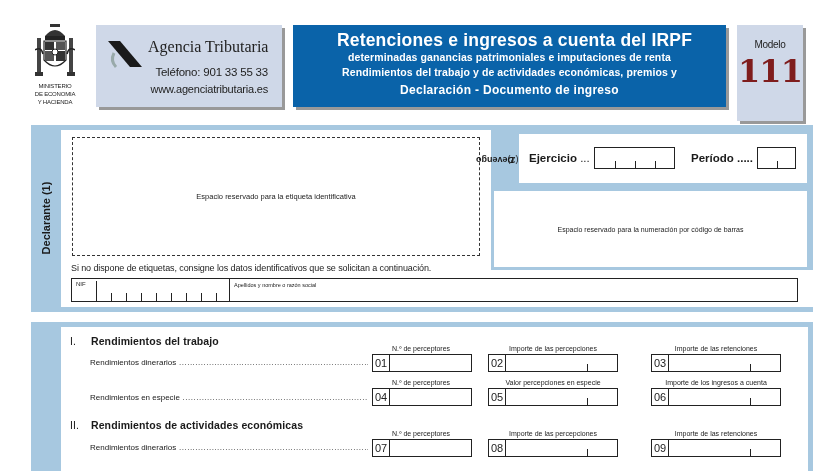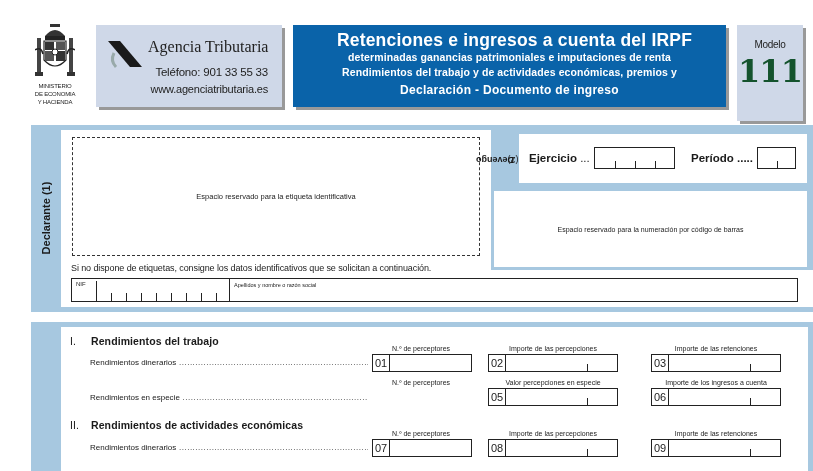--- a/index.html
+++ b/index.html
@@ -17,21 +17,21 @@
   .agency-phone { position: absolute; right: 14px; top: 41px; font-size: 11.5px; color: #222; letter-spacing: -0.2px; }
   .agency-web { position: absolute; right: 14px; top: 58px; font-size: 11px; color: #222; letter-spacing: -0.2px; }
 
   .title-box { left: 293px; top: 25px; width: 433px; height: 82px; background: #0a63a9; box-shadow: 3px 3px 0 #999; color: #fff; text-align: center; }
   .title-main { font-size: 17.5px; font-weight: bold; margin-top: 5px; letter-spacing: 0.2px; padding-left: 10px; }
   .title-sub { font-size: 10.5px; font-weight: bold; line-height: 13px; margin-top: 2px; letter-spacing: 0.1px; }
   .title-doc { font-size: 12px; font-weight: bold; margin-top: 4px; letter-spacing: 0.3px; }
 
   .modelo-box { left: 737px; top: 25px; width: 66px; height: 96px; background: #cfd8e8; box-shadow: 3px 3px 0 #999; text-align: center; }
   .modelo-label { font-size: 10px; margin-top: 14px; color: #222; letter-spacing: -0.3px; }
-  .modelo-num { font-family: "DejaVu Serif", serif; font-size: 32px; font-weight: bold; margin-top: 2px; color: #14532d; letter-spacing: -1px; }
+  .modelo-num { font-family: "DejaVu Serif", serif; font-size: 32px; font-weight: bold; margin-top: 2px; color: #7f1d1d; letter-spacing: -1px; }
 
   
   .section { background: #a7c8e0; }
   .sec1 { left: 31px; top: 125px; width: 782px; height: 187px; }
   .sec1-inner { position: absolute; left: 30px; top: 5px; width: 752px; height: 177px; background: #fff; }
   .vert-label { position: absolute; left: 3px; top: 20px; width: 24px; height: 145px; display: flex; align-items: center; justify-content: center; }
   .vert-label span { transform: rotate(-90deg); white-space: nowrap; font-weight: bold; font-size: 11px; color: #1a1a1a; display: block; }
 
   .label-space { position: absolute; left: 11px; top: 7px; width: 408px; height: 119px; border: 1px dashed #333; display: flex; align-items: center; justify-content: center; font-size: 7.5px; color: #222; }
   .note { position: absolute; left: 10px; top: 133px; font-size: 9px; color: #222; letter-spacing: -0.1px; }
@@ -188,20 +188,23 @@
       <div class="field-tick" style="left:98px"></div>
     </div>
     <div class="col-cap" style="left:590px;top:18px;width:130px">Importe de las retenciones</div>
     <div class="field" style="left:590px;top:27px;width:130px">
       <div class="field-code">03</div>
       <div class="field-tick" style="left:98px"></div>
     </div>
 
     <div class="row-label" style="top:66px">Rendimientos en especie</div>
     <div class="col-cap" style="left:309px;top:52px;width:102px">N.º de perceptores</div>
+    <div class="field" style="left:311px;top:61px;width:100px">
+      <div class="field-code">04</div>
+    </div>
     <div class="col-cap" style="left:427px;top:52px;width:130px">Valor percepciones en especie</div>
     <div class="field" style="left:427px;top:61px;width:130px">
       <div class="field-code">05</div>
       <div class="field-tick" style="left:98px"></div>
     </div>
     <div class="col-cap" style="left:590px;top:52px;width:130px">Importe de los ingresos a cuenta</div>
     <div class="field" style="left:590px;top:61px;width:130px">
       <div class="field-code">06</div>
       <div class="field-tick" style="left:98px"></div>
     </div>

